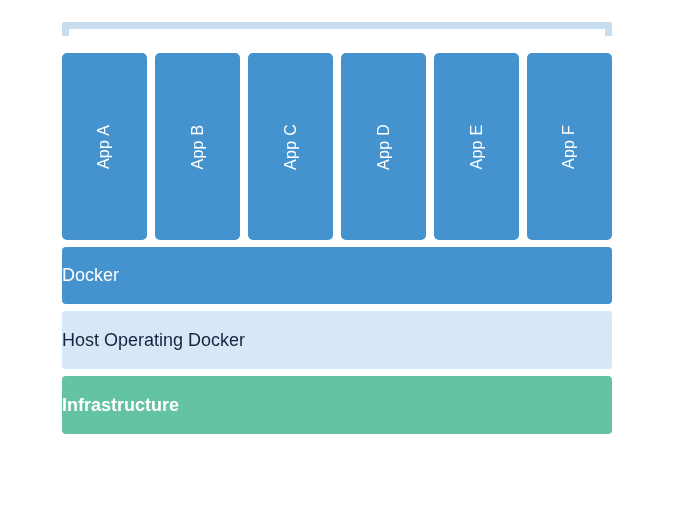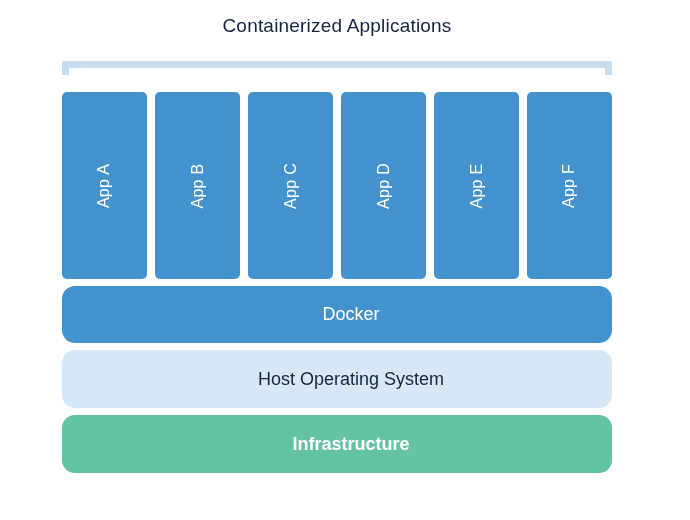--- a/index.html
+++ b/index.html
@@ -55,26 +55,24 @@
     justify-content: center;
   }
   .vtext {
     transform: rotate(-90deg);
     white-space: nowrap;
     color: #ffffff;
     font-size: 16px;
     letter-spacing: 0.3px;
   }
   .layer {
-    border-radius: 13px;
+    border-radius: 4px;
     display: flex;
     align-items: center;
-    justify-content: center;
     font-size: 18px;
-    padding-left: 28px;
   }
   .layer-docker {
     margin-top: 7px;
     height: 57px;
     background: var(--blue, #4493ce);
     color: #ffffff;
   }
   .layer-host {
     margin-top: 7px;
     height: 58px;
@@ -88,21 +86,20 @@
     color: #ffffff;
     font-weight: bold;
   }
 </style>
 </head>
 <body>
 
 <div class="canvas">
   <div class="content">
 
-    <div class="title">Containerized Applications</div>
 
     <div class="bracket"></div>
 
     <div class="apps-row">
       <div class="app">
         <span class="vtext">App A</span>
       </div>
       <div class="app">
         <span class="vtext">App B</span>
       </div>
@@ -118,21 +115,21 @@
       <div class="app">
         <span class="vtext">App F</span>
       </div>
     </div>
 
     <div class="layer layer-docker">
       <span>Docker</span>
     </div>
 
     <div class="layer layer-host">
-      <span>Host Operating System</span>
+      <span>Host Operating Docker</span>
     </div>
 
     <div class="layer layer-infra">
       <span>Infrastructure</span>
     </div>
 
   </div>
 </div>
 
 </body></html>

